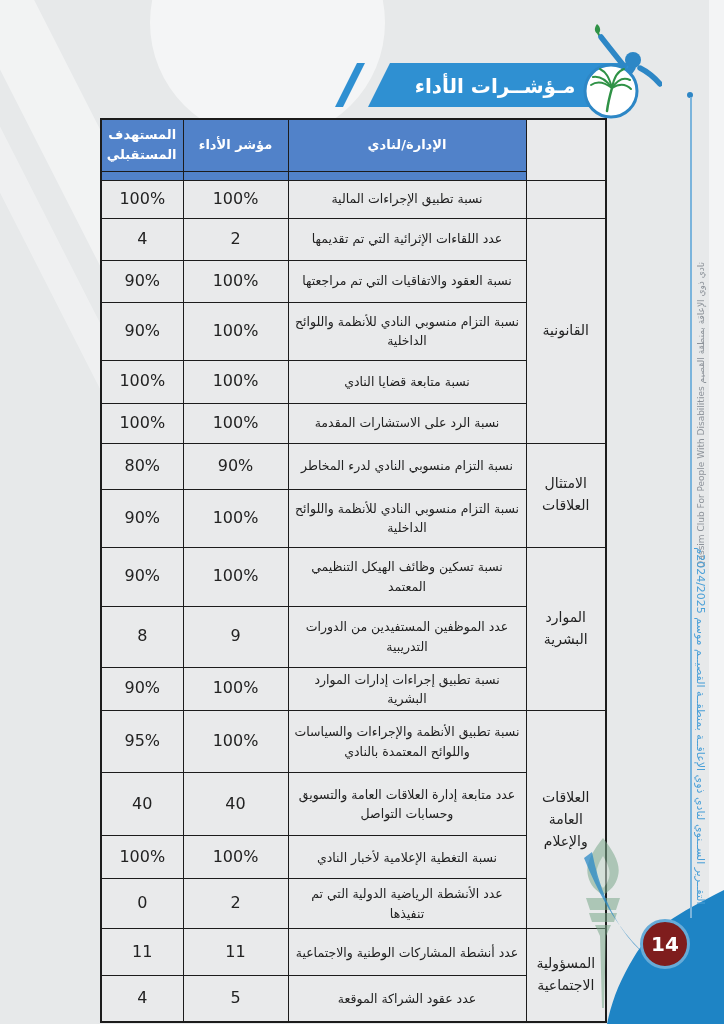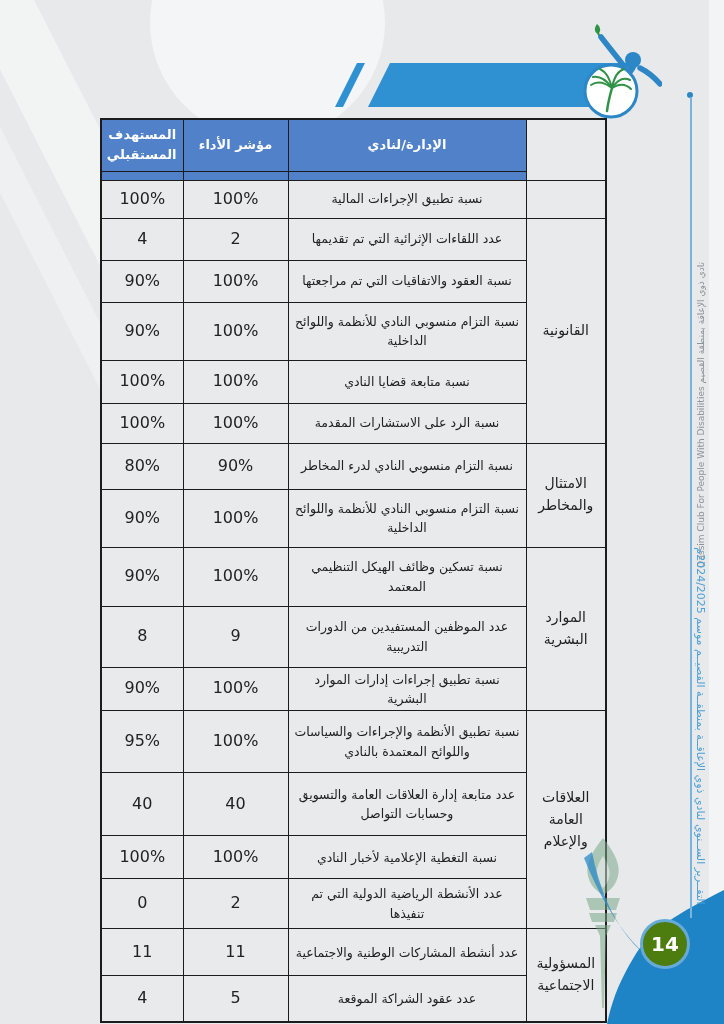--- a/index.html
+++ b/index.html
@@ -35,21 +35,21 @@
   table.kpi td.grp{font-size:14px;}
 
   
   .torch-svg{position:absolute;left:548px;top:838px;width:110px;height:175px;opacity:.55;pointer-events:none;}
 
   
   .swoosh-svg{position:absolute;left:0;top:0;width:724px;height:1024px;pointer-events:none;}
 
   
   .page-circle{position:absolute;left:640px;top:919px;width:50px;height:50px;border-radius:50%;
-    background:#4d7c0f;border:3px solid #66abd8;box-sizing:border-box;color:#fff;font-size:20px;
+    background:#7f1d1d;border:3px solid #66abd8;box-sizing:border-box;color:#fff;font-size:20px;
     font-weight:bold;display:flex;align-items:center;justify-content:center;}
 
   
   .side-line{position:absolute;left:690px;top:97px;width:2px;height:821px;background:#7ab4dc;}
   .side-dot{position:absolute;left:687px;top:92px;width:6px;height:6px;border-radius:50%;background:#2e86c5;}
   .side-club{position:absolute;left:551px;top:405px;width:300px;height:14px;line-height:14px;
     transform:rotate(-90deg);transform-origin:center center;text-align:center;white-space:nowrap;
     font-size:9px;color:#8d939a;direction:rtl;}
   .side-report{position:absolute;left:510px;top:719px;width:380px;height:14px;line-height:14px;
     transform:rotate(90deg);transform-origin:center center;text-align:center;white-space:nowrap;
@@ -60,20 +60,21 @@
 
 <div class="page">
 
   <div class="deco deco-circle"></div>
   <div class="deco deco-band1"></div>
   <div class="deco deco-band2"></div>
   <div class="deco deco-right-strip"></div>
 
   <div class="ribbon-tip"></div>
   <div class="ribbon-main"></div>
+  <div class="banner-title">مـؤشــرات الأداء</div>
 
   <svg class="logo-svg" viewBox="0 0 112 102">
 
     <path d="M47 2 C44 6 44 10 48 12 C51 10 51 5 47 2 Z" fill="#2f9246"></path>
     <line x1="50" y1="15" x2="48" y2="11" stroke="#2f9246" stroke-width="2"></line>
 
     <path d="M74 44 C66 34 58 24 51 15" stroke="#2d87c6" stroke-width="5.5" fill="none" stroke-linecap="round"></path>
     <path d="M90 46 C98 50 104 55 110 62" stroke="#2d87c6" stroke-width="5.5" fill="none" stroke-linecap="round"></path>
     <path d="M82 46 C76 54 72 60 70 68" stroke="#2d87c6" stroke-width="7" fill="none" stroke-linecap="round"></path>
     <circle cx="83" cy="38" r="8" fill="#2d87c6"></circle>
@@ -138,21 +139,21 @@
       <td class="val">100%</td>
       <td class="val">100%</td>
     </tr>
     <tr style="height:40px">
       <td>نسبة الرد على الاستشارات المقدمة</td>
       <td class="val">100%</td>
       <td class="val">100%</td>
     </tr>
 
     <tr style="height:46px">
-      <td class="grp" rowspan="2">الامتثال والمخاطر</td>
+      <td class="grp" rowspan="2">الامتثال العلاقات</td>
       <td>نسبة التزام منسوبي النادي لدرء المخاطر</td>
       <td class="val">90%</td>
       <td class="val">80%</td>
     </tr>
     <tr style="height:58px">
       <td>نسبة التزام منسوبي النادي للأنظمة واللوائح الداخلية</td>
       <td class="val">100%</td>
       <td class="val">90%</td>
     </tr>
 

